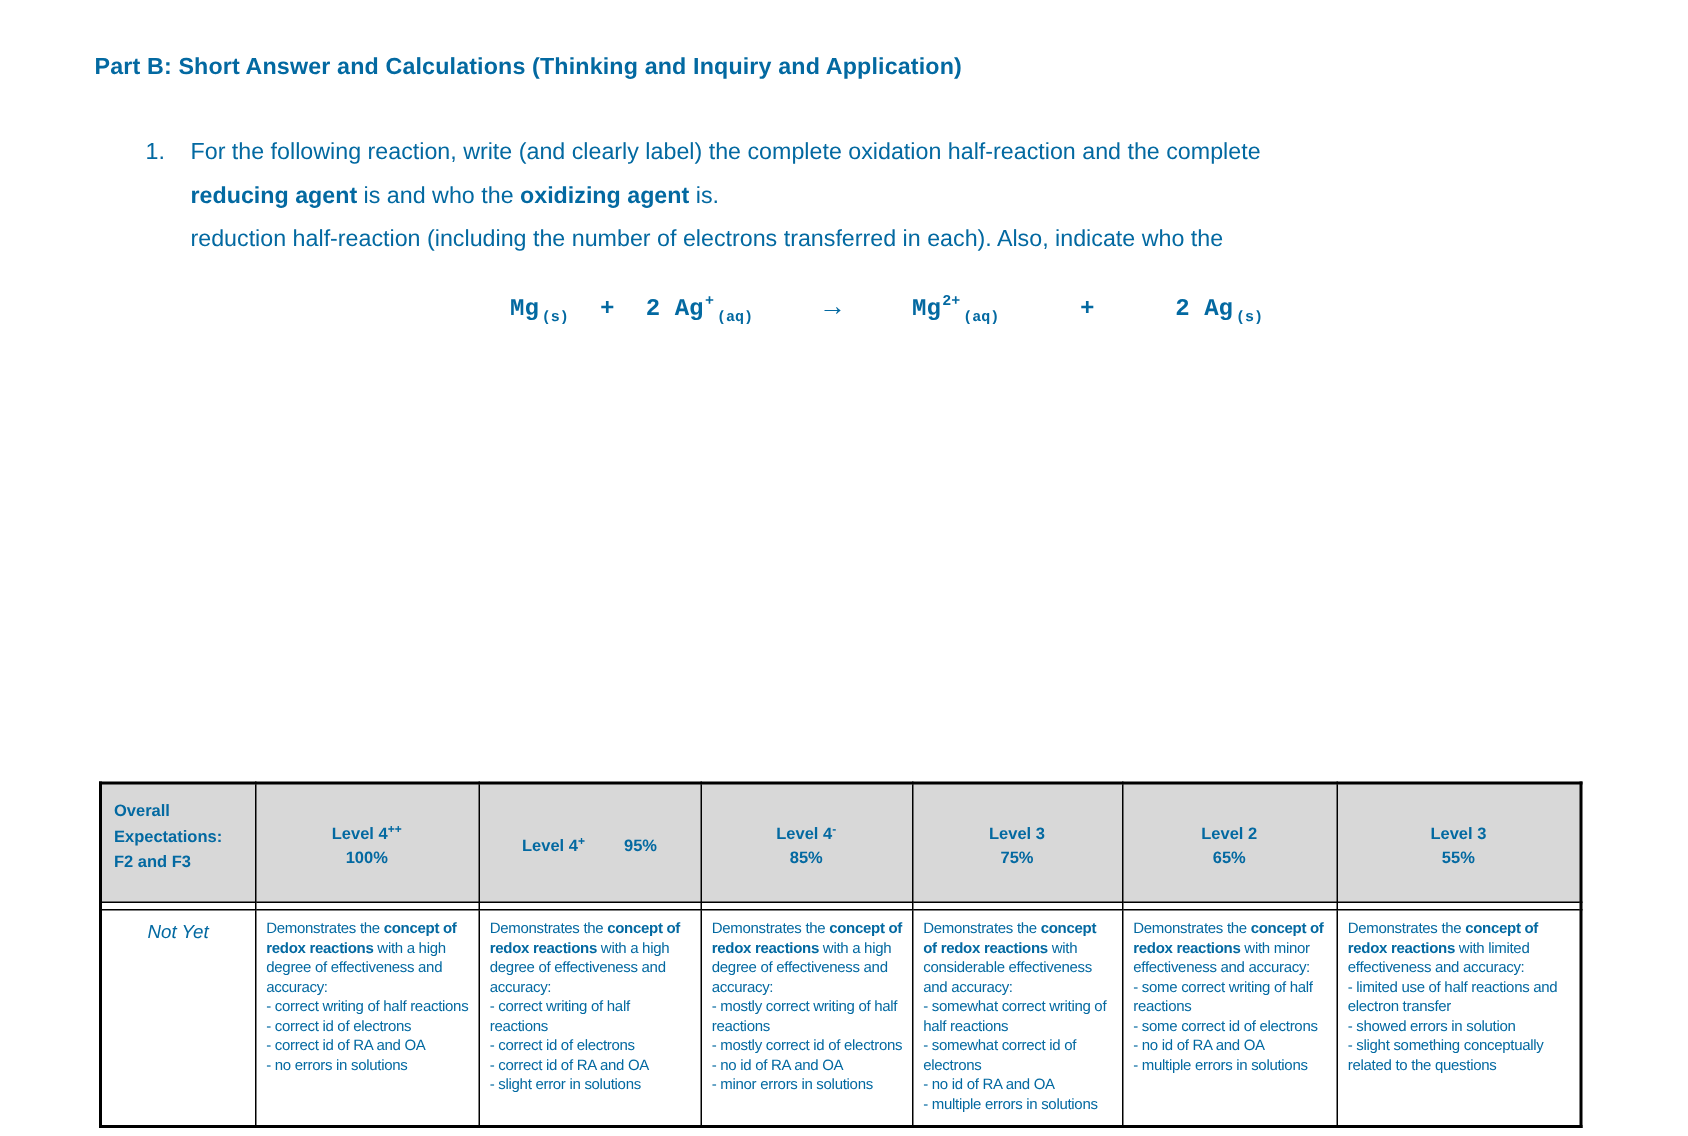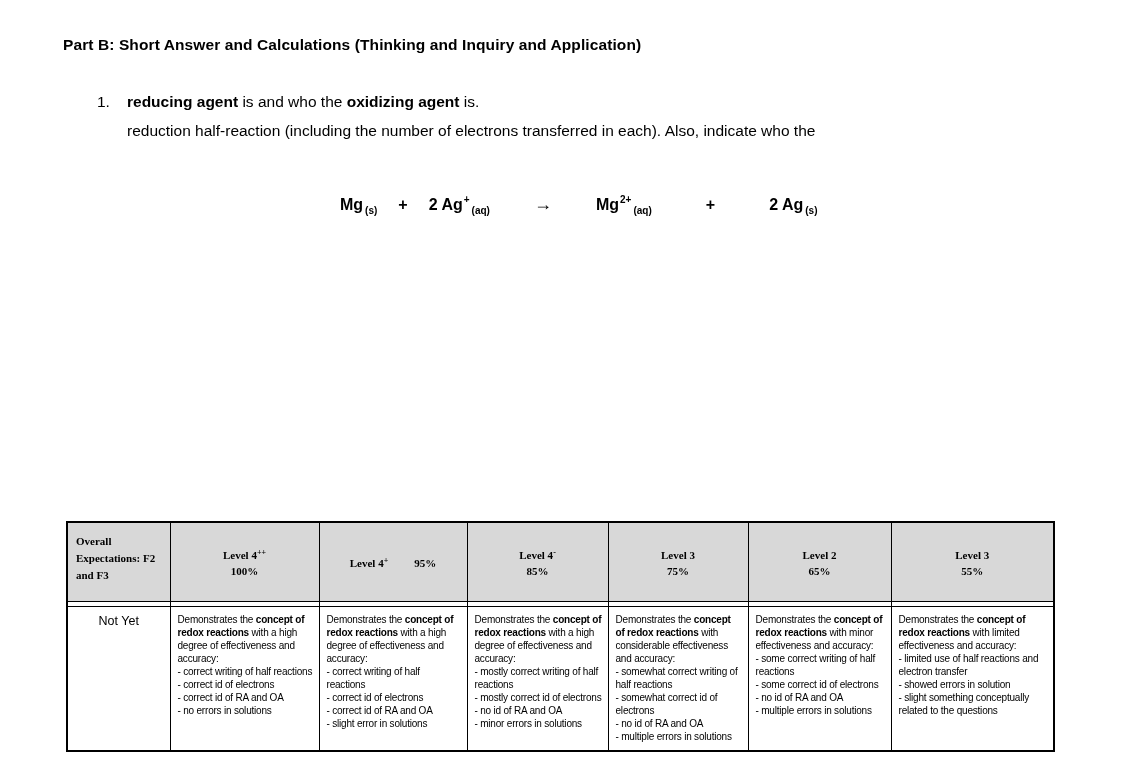--- a/index.html
+++ b/index.html
@@ -2,21 +2,21 @@
 <html><head>
 <meta charset="utf-8">
 <style>
   html, body { margin: 0; padding: 0; background: #ffffff; }
   .page {
     position: relative;
     width: 1125px;
     height: 757px;
     background: #ffffff;
     font-family: "Liberation Sans", sans-serif;
-    color: #000000;
+    color: #0369a1;
     overflow: hidden;
   }
 
   
   .title {
     position: absolute;
     left: 63px;
     top: 36px;
     font-size: 15.5px;
     font-weight: bold;
@@ -39,21 +39,21 @@
   .equation {
     position: absolute;
     left: 340px;
     top: 194px;
     display: flex;
     align-items: baseline;
     font-size: 16px;
     font-weight: bold;
     white-space: nowrap;
   }
-  .equation .term { display: inline-block; }
+  .equation .term { display: inline-block; font-family: Liberation Mono, monospace; }
   .equation sup, .equation sub {
     font-size: 10px;
     font-weight: bold;
     line-height: 0;
   }
   .equation sub { vertical-align: -4px; margin-left: 2px; }
   .equation sup { vertical-align: 7px; margin-left: 1px; }
   .equation .op { margin: 0 21px; }
   .equation .op.wide { margin: 0 54px; }
   .equation .arrow { margin: 0 44px; font-weight: normal; font-size: 18px; }
@@ -70,38 +70,38 @@
   }
   table.rubric td { border: 1px solid #000; padding: 0; }
   tr.hdr td {
     background: #d8d8d8;
     height: 68px;
     font-size: 11px;
     font-weight: bold;
     text-align: center;
     vertical-align: middle;
     line-height: 16px;
-    font-family: Liberation Serif, serif;
   }
   td.corner {
     text-align: left !important;
     vertical-align: top !important;
     padding: 10px 6px 0 8px !important;
     line-height: 17px !important;
   }
   .hdr sup { font-size: 8px; vertical-align: 4px; }
   .pct-inline { margin-left: 10px; padding-left: 16px; }
   tr.spacer td { height: 4px; background: #ffffff; }
   tr.body td {
     height: 136px;
     vertical-align: top;
     background: #ffffff;
   }
   td.notyet {
     text-align: center;
+    font-style: italic;
     font-size: 12.5px;
     padding-top: 7px !important;
   }
   td.crit {
     font-size: 10px;
     line-height: 13px;
     padding: 6px 6px 0 7px !important;
     letter-spacing: -0.2px;
     margin-top: 16px;
   }
@@ -110,20 +110,21 @@
 </head>
 <body>
 
 <div class="page">
 
   <div class="title">Part B: Short Answer and Calculations (Thinking and Inquiry and Application)</div>
 
   <div class="question">
     <span class="qnum">1.</span>
     <div class="qtext">
+      <div>For the following reaction, write (and clearly label) the complete oxidation half-reaction and the complete</div>
       <div><b>reducing agent</b><span> is and who the </span><b>oxidizing agent</b><span> is.</span></div>
       <div>reduction half-reaction (including the number of electrons transferred in each).  Also, indicate who the</div>
     </div>
   </div>
 
   <div class="equation">
     <span class="term"><span>Mg</span><sub>(s)</sub></span>
     <span class="op">+</span>
     <span class="term"><span>2 Ag</span><sup>+</sup><sub>(aq)</sub></span>
     <span class="arrow">→</span>

